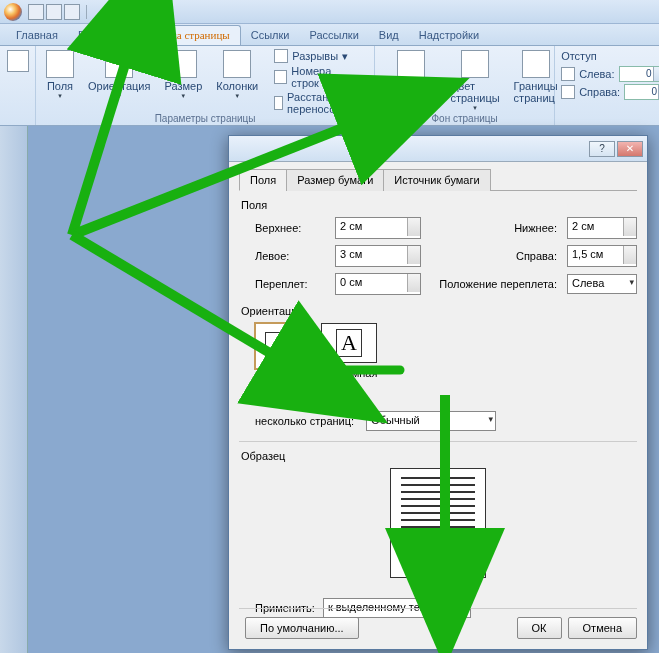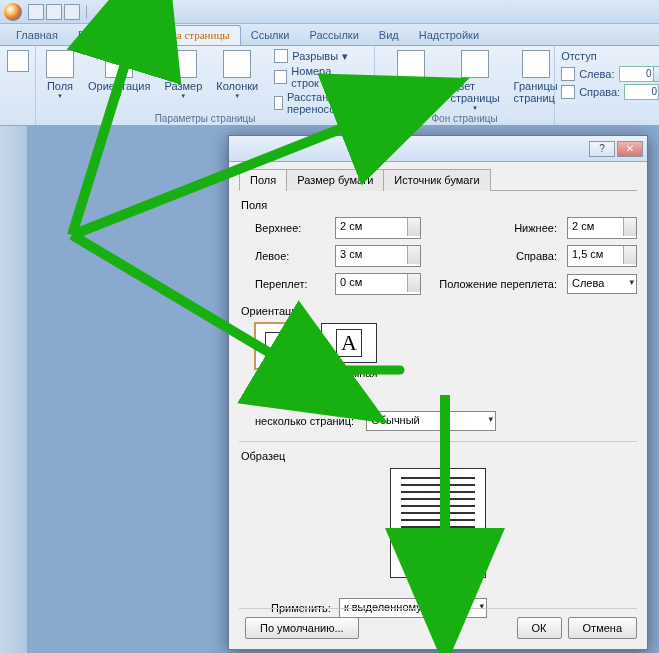--- a/index.html
+++ b/index.html
@@ -67,21 +67,21 @@
   .orient-opt.sel .orient-box { outline:2px solid #c49a5a; outline-offset:-1px;}
   .letterA { font-family:"Times New Roman",serif; font-size:22px; border:1px solid #333; padding:0 4px;}
   .orient-opt .lbl { font-size:11px;}
 
   .pages-row { display:flex; align-items:center; gap:12px; margin:2px 0 10px 16px;}
   .pages-row .combo{ width:130px;}
 
   .preview-box { width:96px; height:110px; border:1px solid #333; background:#fff; margin:6px auto 20px; position:relative; padding:8px 10px;}
   .preview-box .ln{ height:2px; background:#333; margin-bottom:5px;}
 
-  .apply-row { display:flex; align-items:center; gap:8px; margin-left:32px;}
+  .apply-row { display:flex; align-items:center; gap:8px; margin-left:16px;}
   .apply-row .combo { width:148px;}
 
   .dlg-footer { position:absolute; left:10px; right:10px; bottom:10px; display:flex; align-items:center; border-top:1px solid #ccc; padding-top:8px;}
   .btn { height:22px; padding:0 14px; background:linear-gradient(#fdfdfd,#e2e2e2); border:1px solid #888; cursor:pointer; font-size:11px; border-radius:2px;}
   .dlg-footer .spacer { flex:1;}
   .dlg-footer .btn { margin-left:6px;}
 
   
   .ann { position:absolute; pointer-events:none;}
   .ann svg { overflow:visible;}

